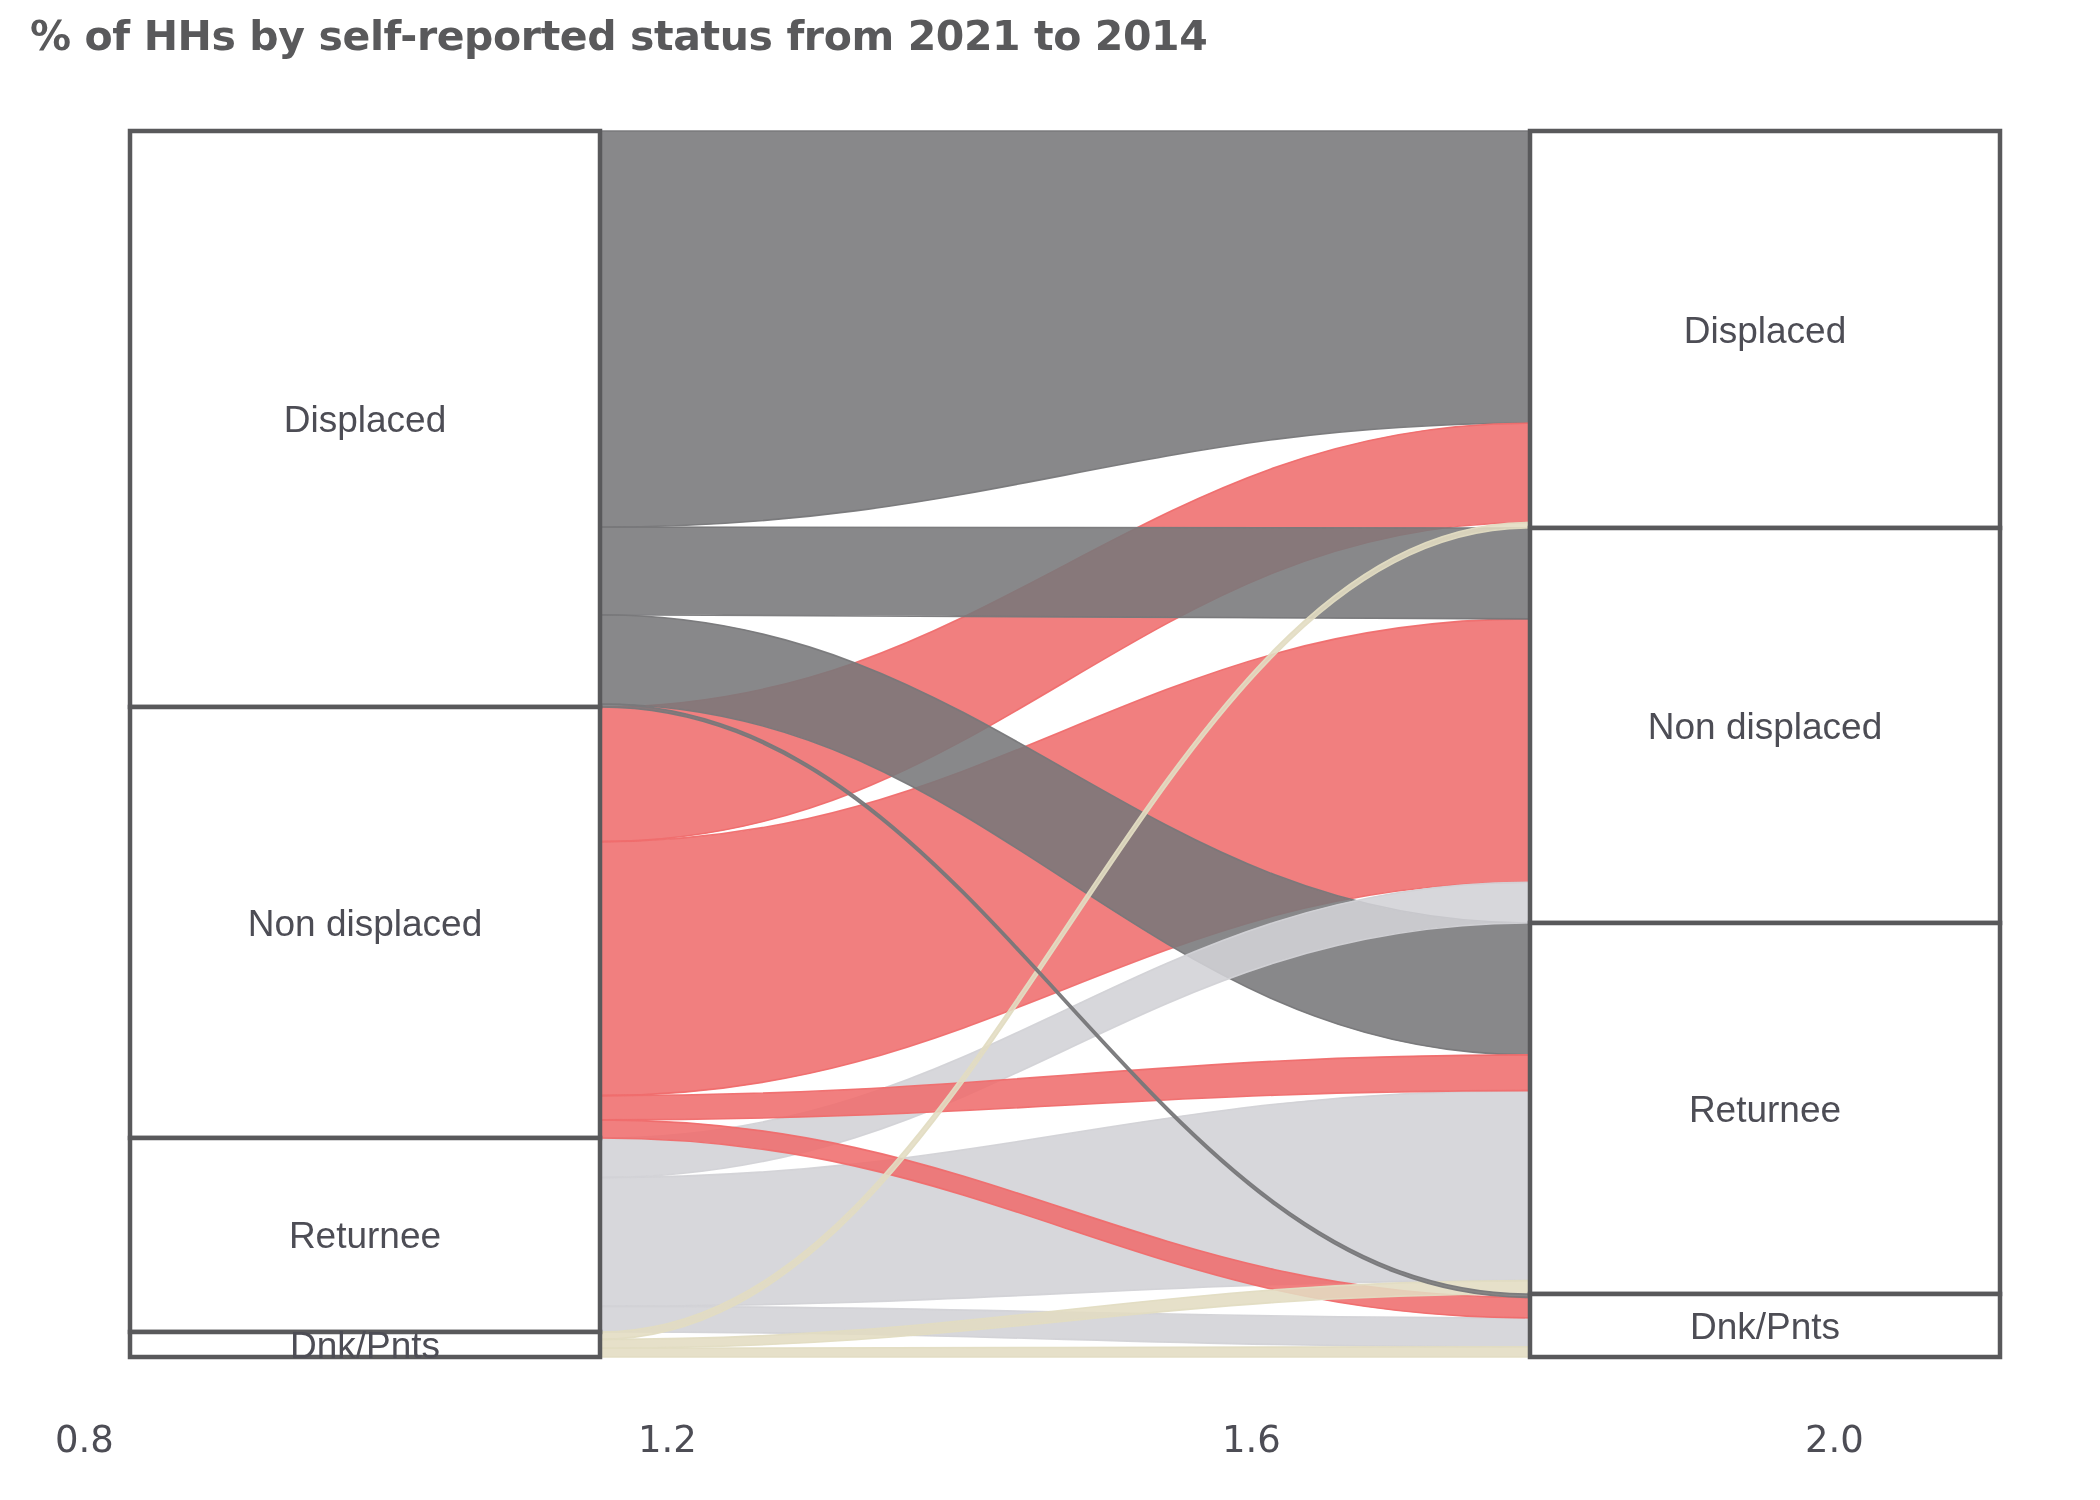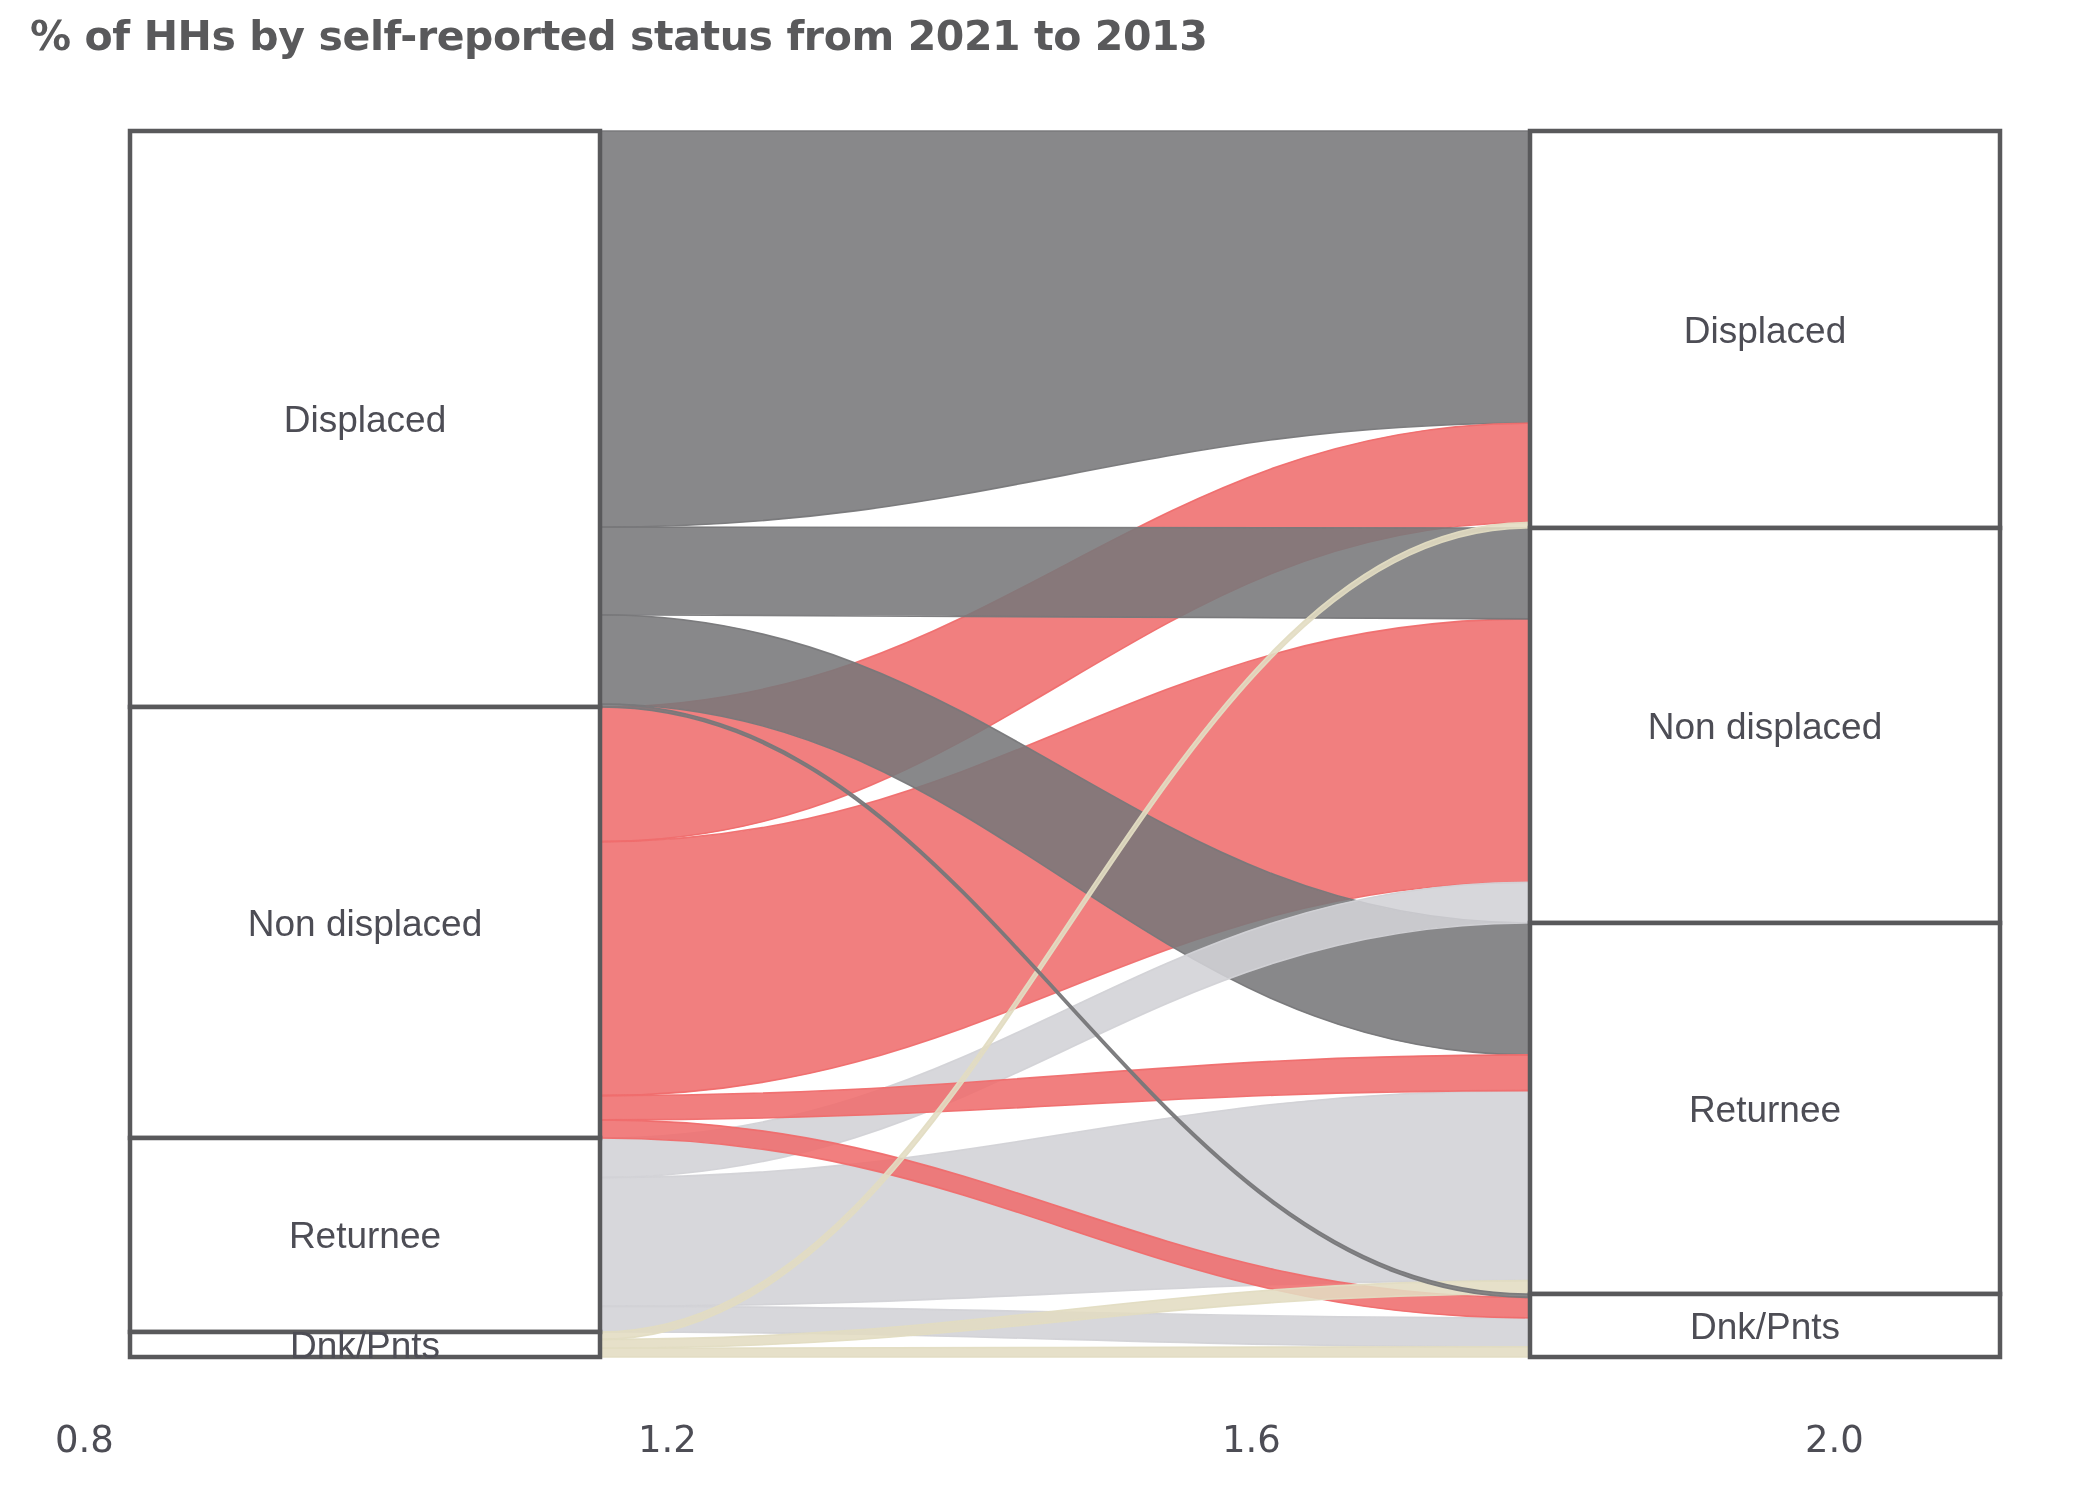--- a/index.html
+++ b/index.html
@@ -40,21 +40,21 @@
     font-family: "DejaVu Sans", sans-serif;
     font-size: 37px;
     fill: #4d4d55;
   }
 </style>
 </head>
 <body>
 
 <div id="page">
 
-  <div id="chart-title">% of HHs by self-reported status from 2021 to 2013</div>
+  <div id="chart-title">% of HHs by self-reported status from 2021 to 2014</div>
 
   <svg id="plot-svg" width="2100" height="1500">
     <g id="flow-layer">
         <path d="M 600 131 C 990.5999999999999 131 1139.4 131 1530 131 L 1530 423.17415730337075 C 1139.4 423.17415730337075 990.5999999999999 527.0944881889764 600 527.0944881889764 Z" fill="#78787a" fill-opacity="0.88" stroke="#78787a" stroke-opacity="0.95" stroke-width="1.6"></path>
         <path d="M 600 841.5929824561404 C 990.5999999999999 841.5929824561404 1139.4 618.9126984126984 1530 618.9126984126984 L 1530 882.2460317460318 C 1139.4 882.2460317460318 990.5999999999999 1095.6561403508772 600 1095.6561403508772 Z" fill="#ef6d6d" fill-opacity="0.88" stroke="#ef6d6d" stroke-opacity="0.95" stroke-width="1.6"></path>
         <path d="M 600 707 C 990.5999999999999 707 1139.4 423.17415730337075 1530 423.17415730337075 L 1530 522.4241573033707 C 1139.4 522.4241573033707 990.5999999999999 841.5929824561404 600 841.5929824561404 Z" fill="#ef6d6d" fill-opacity="0.88" stroke="#ef6d6d" stroke-opacity="0.95" stroke-width="1.6"></path>
         <path d="M 600 1177.40625 C 990.5999999999999 1177.40625 1139.4 1090.6204819277107 1530 1090.6204819277107 L 1530 1280.590361445783 C 1139.4 1280.590361445783 990.5999999999999 1306.234375 600 1306.234375 Z" fill="#d2d2d6" fill-opacity="0.88" stroke="#d2d2d6" stroke-opacity="0.95" stroke-width="1.6"></path>
         <path d="M 600 614.779527559055 C 990.5999999999999 614.779527559055 1139.4 923 1530 923 L 1530 1054.8614457831325 C 1139.4 1054.8614457831325 990.5999999999999 703.9763779527559 600 703.9763779527559 Z" fill="#78787a" fill-opacity="0.88" stroke="#78787a" stroke-opacity="0.95" stroke-width="1.6"></path>
         <path d="M 600 527.0944881889764 C 990.5999999999999 527.0944881889764 1139.4 528 1530 528 L 1530 618.9126984126984 C 1139.4 618.9126984126984 990.5999999999999 614.779527559055 600 614.779527559055 Z" fill="#78787a" fill-opacity="0.88" stroke="#78787a" stroke-opacity="0.95" stroke-width="1.6"></path>
         <path d="M 600 1138 C 990.5999999999999 1138 1139.4 882.2460317460318 1530 882.2460317460318 L 1530 923 C 1139.4 923 990.5999999999999 1177.40625 600 1177.40625 Z" fill="#d2d2d6" fill-opacity="0.88" stroke="#d2d2d6" stroke-opacity="0.95" stroke-width="1.6"></path>

